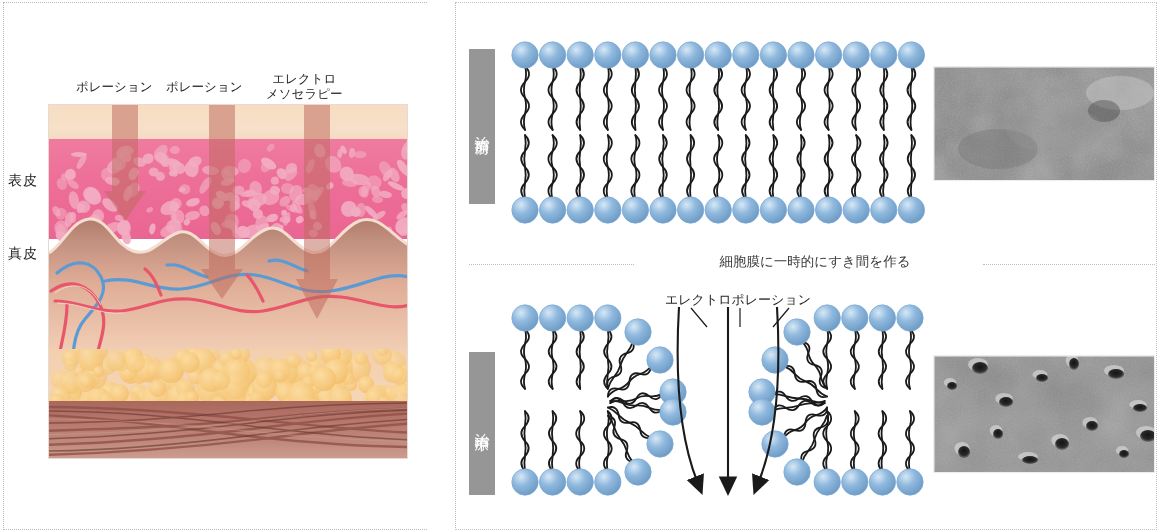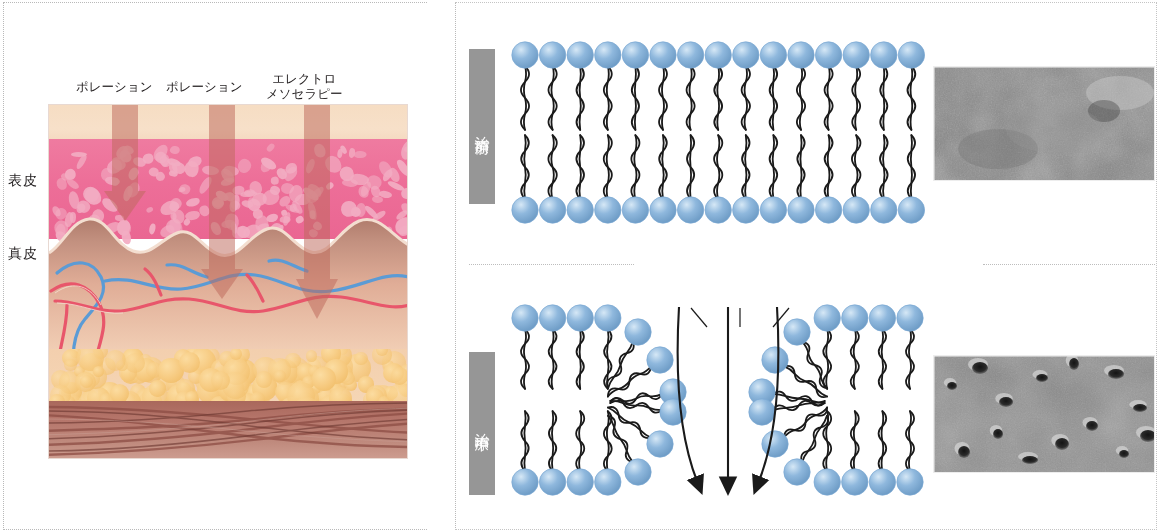--- a/index.html
+++ b/index.html
@@ -622,21 +622,23 @@
     </div>
   </div>
 
   <div class="right-panel">
 
     <div class="gray-bar gray-bar-top">治療前</div>
     <div class="gray-bar gray-bar-bottom">治療中</div>
 
     <div class="dotted-sep sep-left"></div>
     <div class="dotted-sep sep-right"></div>
-
+    <div class="mid-caption">細胞膜に一時的にすき間を作る</div>
+
+    <div class="elec-caption">エレクトロポレーション</div>
 
     <svg id="bilayerIntact" width="430" height="200" style="position:absolute;left:55px;top:40px;">
         <defs>
           <radialGradient id="headGA" cx="35%" cy="30%" r="72%">
             <stop offset="0%" stop-color="#d6e8f6"></stop>
             <stop offset="48%" stop-color="#8fb8dd"></stop>
             <stop offset="100%" stop-color="#6e9cc6"></stop>
           </radialGradient>
         </defs>
         <path d="M15.0,25.8 C20.4,31.4 20.4,37.0 15.0,41.8 C13.6,47.4 13.6,53.0 15.0,57.8 C20.4,63.4 20.4,69.0 15.0,73.8 C13.6,79.4 13.6,85.0 15.0,89.8" fill="none" stroke="#1a1a1a" stroke-width="1.8" stroke-linecap="round"></path>

